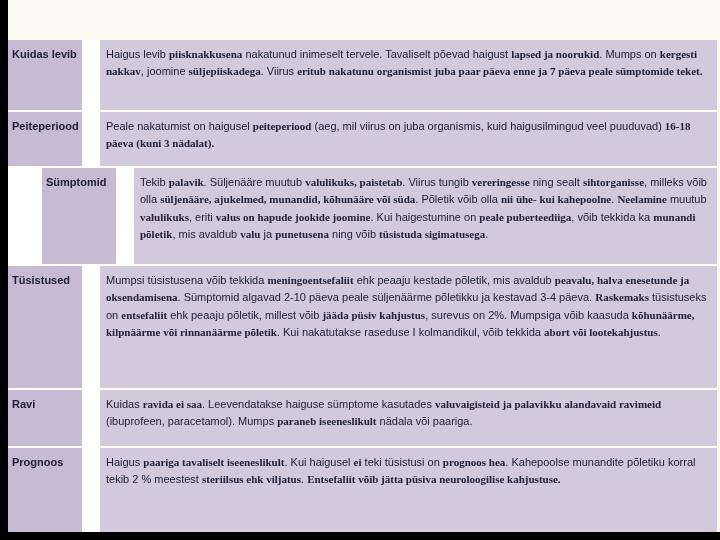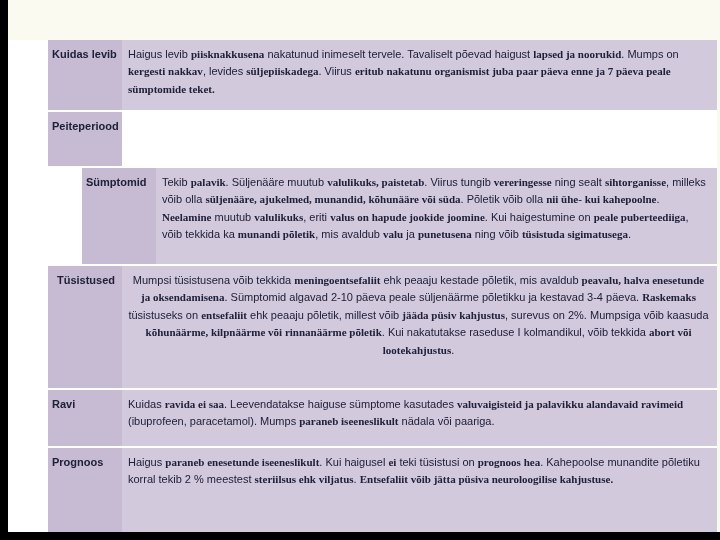--- a/index.html
+++ b/index.html
@@ -9,25 +9,25 @@
     font-family:"Liberation Sans", sans-serif;
     color:var(--text-color,#20203a);
   }
   .left-bar{position:absolute;left:0;top:0;width:8px;height:540px;background:var(--bar-color,#000);}
   .bottom-bar{position:absolute;left:0;bottom:0;width:100%;height:8px;background:var(--bar-color,#000);}
   .table-wrap{
     position:absolute;left:8px;top:40px;right:3px;bottom:8px;
     display:flex;flex-direction:column;gap:2px;
     background:var(--divider,#fff);
   }
-  .trow{display:grid;grid-template-columns:74px 1fr;gap:0;margin-left:40px;}
+  .trow{display:grid;grid-template-columns:74px 1fr;gap:18px;}
   .trow:nth-child(1){min-height:70px;}
   .trow:nth-child(2){min-height:54px;}
   .trow:nth-child(3){min-height:96px;padding-left:34px;}
-  .trow:nth-child(4){min-height:122px;text-align:center;}
+  .trow:nth-child(4){min-height:122px;}
   .trow:nth-child(5){min-height:56px;}
   .trow:nth-child(6){flex:1;}
   .th{
     background:var(--header-bg,#c6bbd3);
     font-weight:700;font-size:11px;line-height:1.5;
     padding:6px 2px 4px 4px;
   }
   .td{
     background:var(--body-bg,#d2c9dc);
     font-size:11px;line-height:1.58;
@@ -37,42 +37,43 @@
 </style>
 </head>
 <body>
 
 <div class="left-bar"></div>
 
 <div class="table-wrap">
 
   <div class="trow">
     <div class="th">Kuidas levib</div>
-    <div class="td"><span>Haigus levib </span><b>piisknakkusena</b><span> nakatunud inimeselt tervele. Tavaliselt põevad haigust </span><b>lapsed ja noorukid</b><span>. Mumps on </span><b>kergesti nakkav</b><span>, levides </span><b>süljepiiskadega</b><span>. Viirus </span><b>eritub nakatunu organismist juba paar päeva enne ja 7 päeva peale sümptomide teket.</b></div>
+    <div class="td"><span>Haigus levib </span><b>piisknakkusena</b><span> nakatunud inimeselt tervele. Tavaliselt põevad haigust </span><b>lapsed ja noorukid</b><span>. Mumps on </span><b>kergesti nakkav</b><span>, joomine </span><b>süljepiiskadega</b><span>. Viirus </span><b>eritub nakatunu organismist juba paar päeva enne ja 7 päeva peale sümptomide teket.</b></div>
   </div>
 
   <div class="trow">
     <div class="th">Peiteperiood</div>
+    <div class="td"><span>Peale nakatumist on haigusel </span><b>peiteperiood</b><span> (aeg, mil viirus on juba organismis, kuid haigusilmingud veel puuduvad) </span><b>16-18 päeva (kuni 3 nädalat).</b></div>
   </div>
 
   <div class="trow">
     <div class="th">Sümptomid</div>
     <div class="td"><span>Tekib </span><b>palavik</b><span>. Süljenääre muutub </span><b>valulikuks, paistetab</b><span>. Viirus tungib </span><b>vereringesse</b><span> ning sealt </span><b>sihtorganisse</b><span>, milleks võib olla </span><b>süljenääre, ajukelmed, munandid, kõhunääre või süda</b><span>. Põletik võib olla </span><b>nii ühe- kui kahepoolne</b><span>. </span><b>Neelamine</b><span> muutub </span><b>valulikuks</b><span>, eriti </span><b>valus on hapude jookide joomine</b><span>. Kui haigestumine on </span><b>peale puberteediiga</b><span>, võib tekkida ka </span><b>munandi põletik</b><span>, mis avaldub </span><b>valu</b><span> ja </span><b>punetusena</b><span> ning võib </span><b>tüsistuda sigimatusega</b><span>.</span></div>
   </div>
 
   <div class="trow">
     <div class="th">Tüsistused</div>
     <div class="td"><span>Mumpsi tüsistusena võib tekkida </span><b>meningoentsefaliit</b><span> ehk peaaju kestade põletik, mis avaldub </span><b>peavalu, halva enesetunde ja oksendamisena</b><span>. Sümptomid algavad 2-10 päeva peale süljenäärme põletikku ja kestavad 3-4 päeva. </span><b>Raskemaks</b><span> tüsistuseks on </span><b>entsefaliit</b><span> ehk peaaju põletik, millest võib </span><b>jääda püsiv kahjustus</b><span>, surevus on 2%. Mumpsiga võib kaasuda </span><b>kõhunäärme, kilpnäärme või rinnanäärme põletik</b><span>. Kui nakatutakse raseduse I kolmandikul, võib tekkida </span><b>abort või lootekahjustus</b><span>.</span></div>
   </div>
 
   <div class="trow">
     <div class="th">Ravi</div>
     <div class="td"><span>Kuidas </span><b>ravida ei saa</b><span>. Leevendatakse haiguse sümptome kasutades </span><b>valuvaigisteid ja palavikku alandavaid ravimeid</b><span> (ibuprofeen, paracetamol). Mumps </span><b>paraneb iseeneslikult</b><span> nädala või paariga.</span></div>
   </div>
 
   <div class="trow">
     <div class="th">Prognoos</div>
-    <div class="td"><span>Haigus </span><b>paraneb enesetunde iseeneslikult</b><span>. Kui haigusel </span><b>ei</b><span> teki tüsistusi on </span><b>prognoos hea</b><span>. Kahepoolse munandite põletiku korral tekib 2 % meestest </span><b>steriilsus ehk viljatus</b><span>. </span><b>Entsefaliit võib jätta püsiva neuroloogilise kahjustuse.</b></div>
+    <div class="td"><span>Haigus </span><b>paariga tavaliselt iseeneslikult</b><span>. Kui haigusel </span><b>ei</b><span> teki tüsistusi on </span><b>prognoos hea</b><span>. Kahepoolse munandite põletiku korral tekib 2 % meestest </span><b>steriilsus ehk viljatus</b><span>. </span><b>Entsefaliit võib jätta püsiva neuroloogilise kahjustuse.</b></div>
   </div>
 
 </div>
 
 <div class="bottom-bar"></div>
 
 </body></html>

